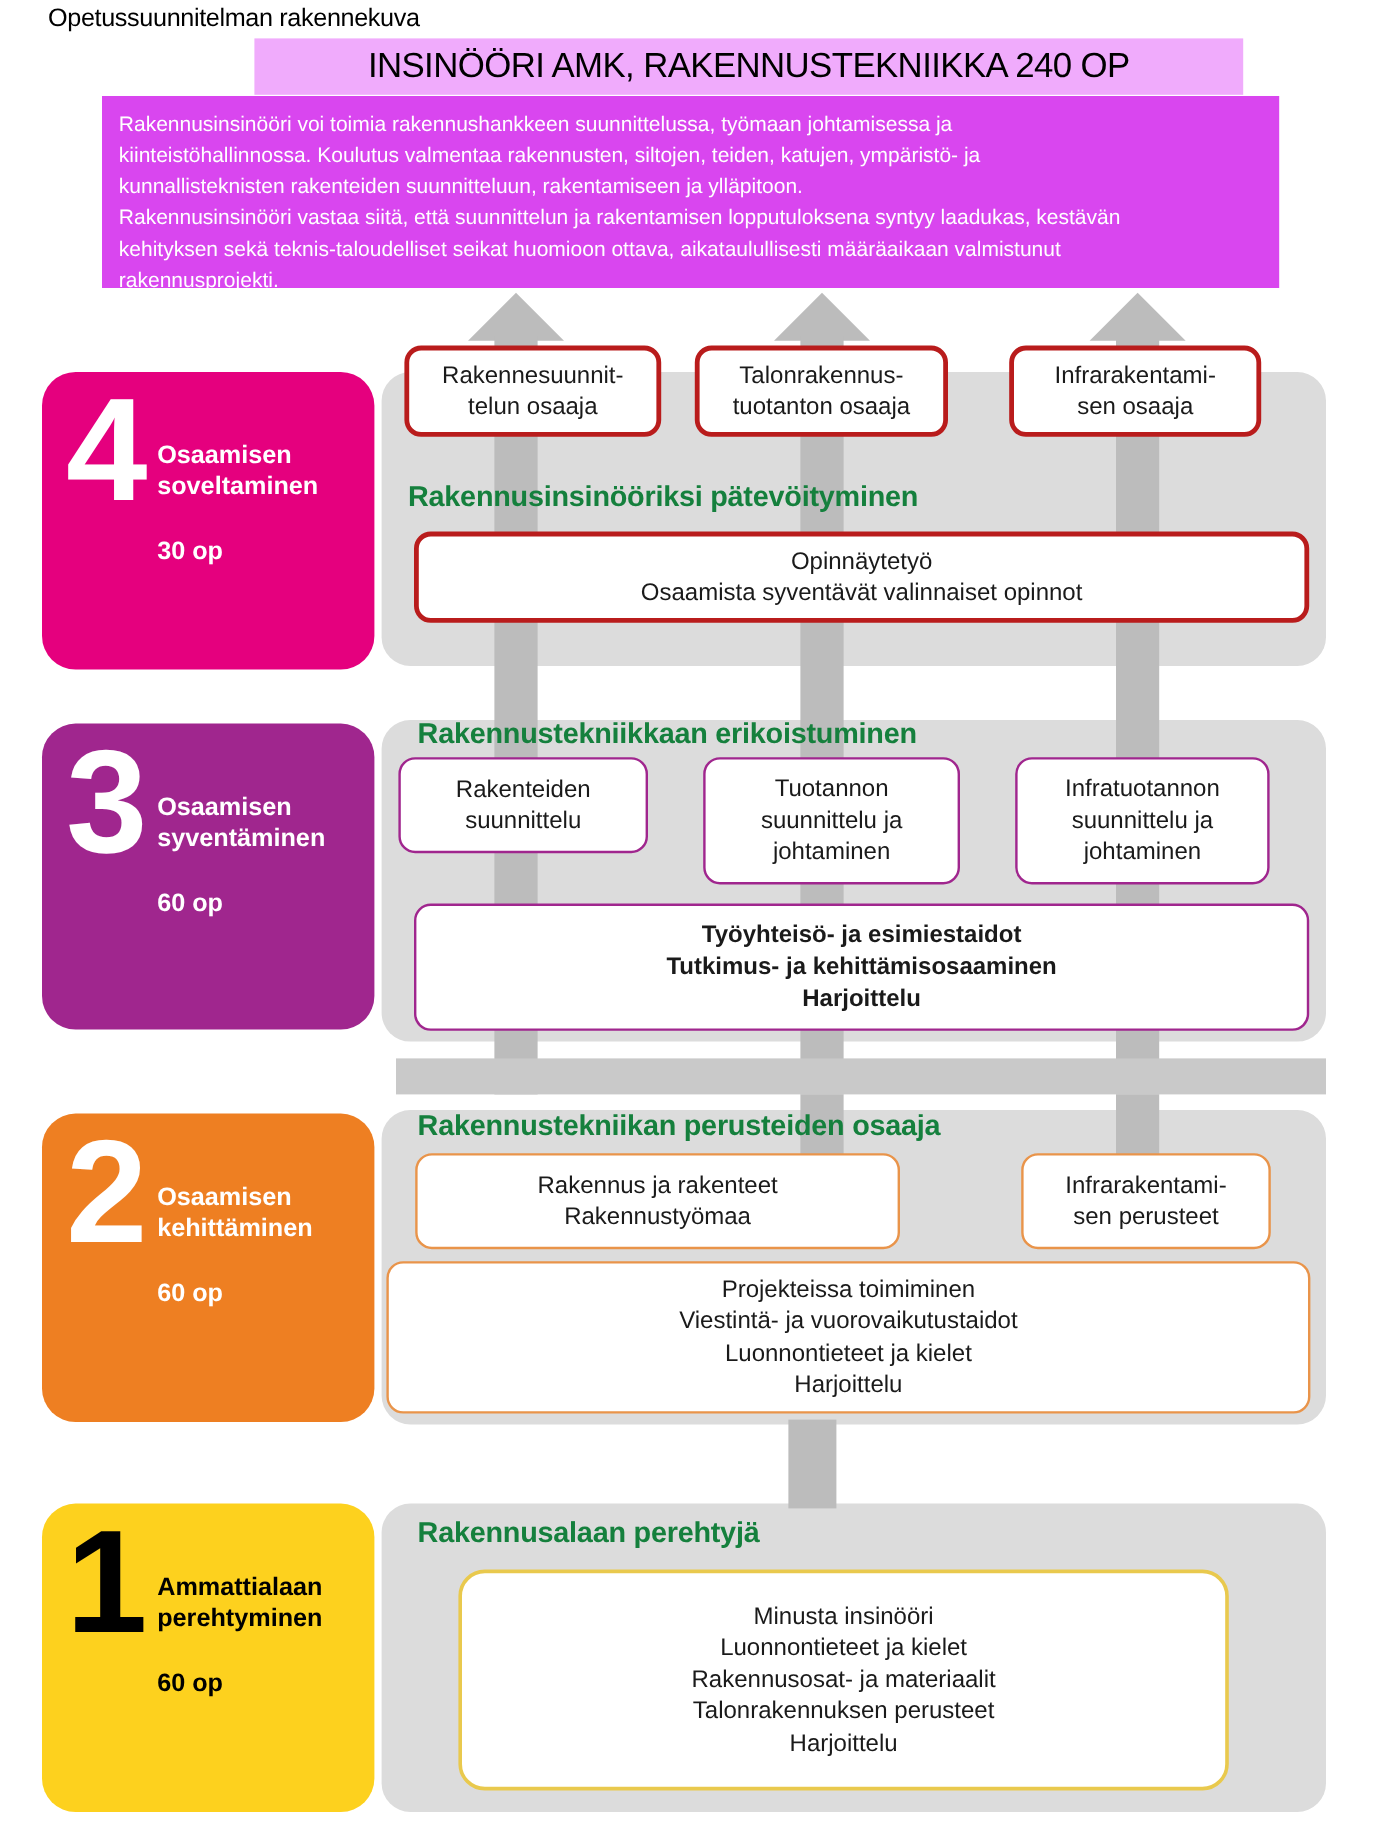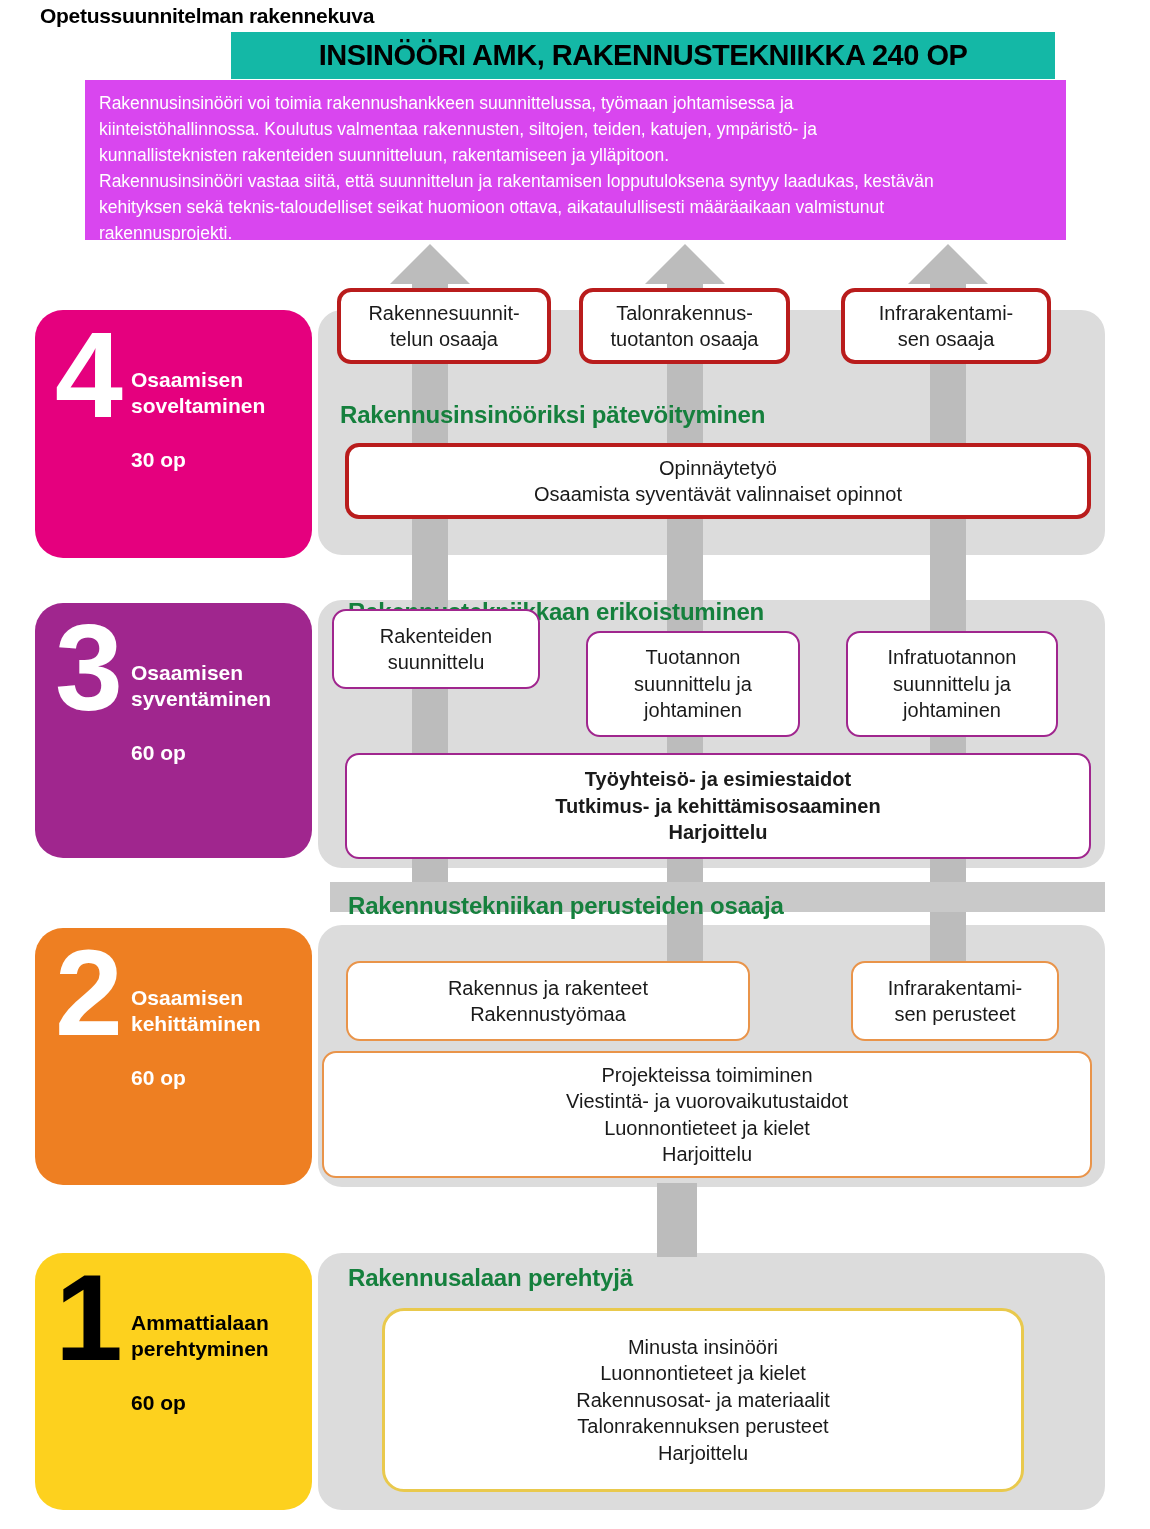--- a/index.html
+++ b/index.html
@@ -2,25 +2,25 @@
 <html><head>
 <meta charset="utf-8">
 <style>
   html,body{margin:0;padding:0;background:#ffffff;}
   .canvas{
     position:relative;width:1150px;height:1529px;background:#ffffff;
     font-family:"Liberation Sans","DejaVu Sans",sans-serif;color:#111;
     overflow:hidden;
   }
   .abs{position:absolute;}
-  .page-title{left:40px;top:4px;font-size:21px;font-weight:bold;color:#000;letter-spacing:-0.3px;}
+  .page-title{left:40px;top:4px;font-size:21px;font-weight:normal;color:#000;letter-spacing:-0.3px;}
   .header-box{
-    left:212px;top:32px;width:824px;height:47px;background:#14b8a6;
+    left:212px;top:32px;width:824px;height:47px;background:#f0abfc;
     display:flex;align-items:center;justify-content:center;
-    font-size:29px;font-weight:bold;color:#000;letter-spacing:-0.5px;white-space:nowrap;margin-left:19px;
+    font-size:29px;font-weight:normal;color:#000;letter-spacing:-0.5px;white-space:nowrap;
   }
   .intro-box{
     left:85px;top:80px;width:981px;height:160px;background:#d946ef;
     color:#ffffff;font-size:17.5px;line-height:26px;
     padding:10px 0 0 14px;box-sizing:border-box;white-space:pre-line;
   }
   
   .shaft{width:36px;background:#bcbcbc;z-index:2;}
   .arrowhead{
     width:0;height:0;z-index:2;
@@ -118,33 +118,33 @@
 telun osaaja</div>
   <div class="abs box bd4" style="left:579px;top:288px;width:211px;height:76px;">Talonrakennus-
 tuotanton osaaja</div>
   <div class="abs box bd4" style="left:841px;top:288px;width:210px;height:76px;">Infrarakentami-
 sen osaaja</div>
   <div class="abs heading" style="left:340px;top:401px;">Rakennusinsinööriksi pätevöityminen</div>
   <div class="abs box bd4" style="left:345px;top:443px;width:746px;height:76px;">Opinnäytetyö
 Osaamista syventävät valinnaiset opinnot</div>
 
   <div class="abs heading" style="left:348px;top:598px;">Rakennustekniikkaan erikoistuminen</div>
-  <div class="abs box bd3" style="left:332px;top:609px;width:208px;height:80px;">Rakenteiden
+  <div class="abs box bd3" style="left:332px;top:631px;width:208px;height:80px;">Rakenteiden
 suunnittelu</div>
   <div class="abs box bd3" style="left:586px;top:631px;width:214px;height:106px;">Tuotannon
 suunnittelu ja
 johtaminen</div>
   <div class="abs box bd3" style="left:846px;top:631px;width:212px;height:106px;">Infratuotannon
 suunnittelu ja
 johtaminen</div>
   <div class="abs box bd3" style="left:345px;top:753px;width:746px;height:106px;font-weight:bold;">Työyhteisö- ja esimiestaidot
 Tutkimus- ja kehittämisosaaminen
 Harjoittelu</div>
 
-  <div class="abs heading" style="left:348px;top:892px;">Rakennustekniikan perusteiden osaaja</div>
+  <div class="abs heading" style="left:348px;top:925px;">Rakennustekniikan perusteiden osaaja</div>
   <div class="abs box bd2" style="left:346px;top:961px;width:404px;height:80px;">Rakennus ja rakenteet
 Rakennustyömaa</div>
   <div class="abs box bd2" style="left:851px;top:961px;width:208px;height:80px;">Infrarakentami-
 sen perusteet</div>
   <div class="abs box bd2" style="left:322px;top:1051px;width:770px;height:127px;">Projekteissa toimiminen
 Viestintä- ja vuorovaikutustaidot
 Luonnontieteet ja kielet
 Harjoittelu</div>
 
   <div class="abs heading" style="left:348px;top:1264px;">Rakennusalaan perehtyjä</div>

